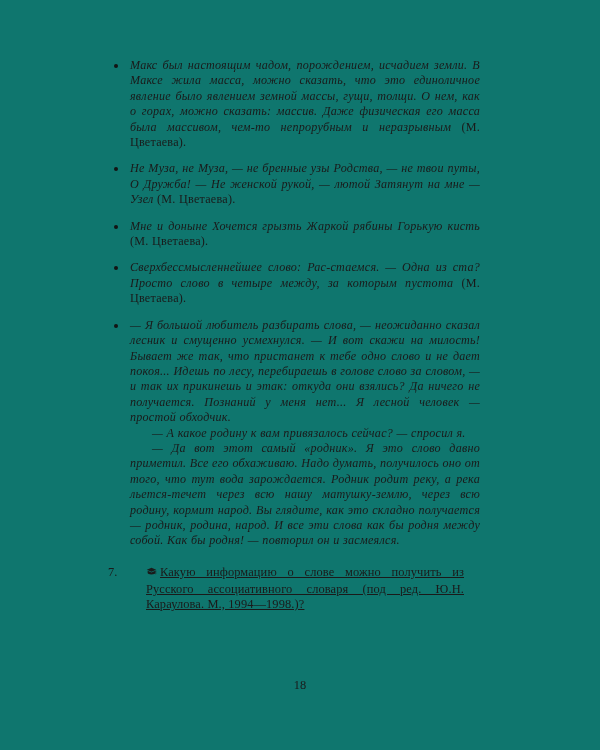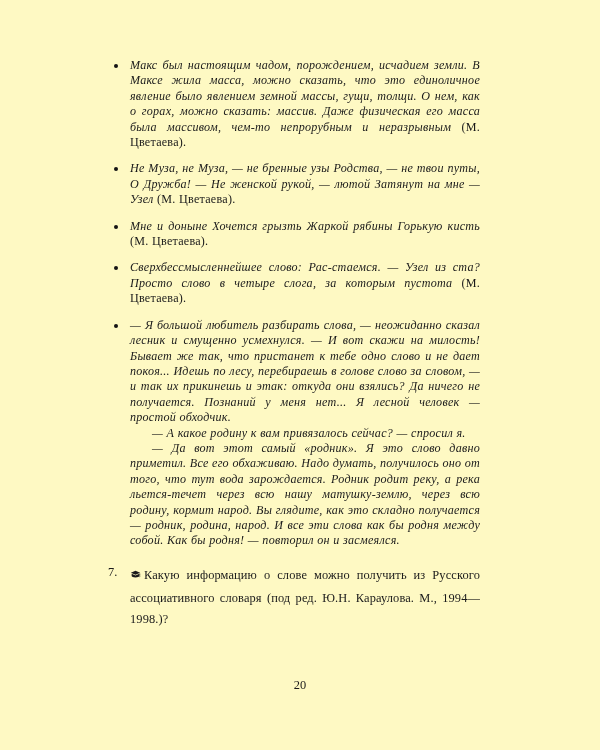--- a/index.html
+++ b/index.html
@@ -12,21 +12,21 @@
     background: #ffffff;
     font-family: "Liberation Serif", "DejaVu Serif", serif;
     color: #1a1a1a;
     overflow: hidden;
   }
 
   .page {
     position: relative;
     width: 600px;
     height: 750px;
-    background: #fef9c3;
+    background: #0f766e;
     box-sizing: border-box;
   }
 
   .content {
     position: absolute;
     left: 108px;
     top: 58px;
     width: 372px;
   }
 
@@ -83,25 +83,26 @@
   .num-label {
     position: absolute;
     left: 0;
     top: 0;
     font-size: 12.4px;
     line-height: 15.6px;
     font-style: normal;
   }
   .task-text {
     font-size: 12.4px;
-    line-height: 21px;
+    line-height: 15px;
     text-align: justify;
     font-style: normal;
-    margin: 0;
+    margin: 16px;
     letter-spacing: 0.01em;
+    text-decoration: underline;
   }
   .task-icon {
     display: inline-block;
     vertical-align: -2px;
     margin-right: 3px;
   }
 
   
   .page-number {
     position: absolute;
@@ -133,21 +134,21 @@
         <p class="quote"><span>Не Муза, не Муза, — не бренные узы Родства, — не твои путы, О Дружба! — Не женской рукой, — лютой Затянут на мне — Узел </span><span class="attrib">(М. Цветаева).</span></p>
       </li>
 
       <li class="bullet-item">
         <span class="bullet-dot"></span>
         <p class="quote"><span>Мне и доныне Хочется грызть Жаркой рябины Горькую кисть </span><span class="attrib">(М. Цветаева).</span></p>
       </li>
 
       <li class="bullet-item">
         <span class="bullet-dot"></span>
-        <p class="quote"><span>Сверхбессмысленнейшее слово: Рас-стаемся. — Узел из ста? Просто слово в четыре слога, за которым пустота </span><span class="attrib">(М. Цветаева).</span></p>
+        <p class="quote"><span>Сверхбессмысленнейшее слово: Рас-стаемся. — Одна из ста? Просто слово в четыре между, за которым пустота </span><span class="attrib">(М. Цветаева).</span></p>
       </li>
 
       <li class="bullet-item">
         <span class="bullet-dot"></span>
         <p class="quote"><span>— Я большой любитель разбирать слова, — неожиданно сказал лесник и смущенно усмехнулся. — И вот скажи на милость! Бывает же так, что пристанет к тебе одно слово и не дает покоя... Идешь по лесу, перебираешь в голове слово за словом, — и так их прикинешь и этак: откуда они взялись? Да ничего не получается. Познаний у меня нет... Я лесной человек — простой обходчик.</span><span class="attrib"></span></p>
         <p class="quote para-indent"><span>— А какое родину к вам привязалось сейчас? — спросил я.</span><span class="attrib"></span></p>
         <p class="quote para-indent"><span>— Да вот этот самый «родник». Я это слово давно приметил. Все его обхаживаю. Надо думать, получилось оно от того, что тут вода зарождается. Родник родит реку, а река льется-течет через всю нашу матушку-землю, через всю родину, кормит народ. Вы глядите, как это складно получается — родник, родина, народ. И все эти слова как бы родня между собой. Как бы родня! — повторил он и засмеялся.</span><span class="attrib"></span></p>
       </li>
 
     </ul>
@@ -157,15 +158,15 @@
       <p class="task-text"><span class="task-icon"><svg width="11" height="11" viewBox="0 0 16 16" aria-hidden="true">
               <path d="M8 1.2 1.2 4.1 8 7 14.8 4.1 8 1.2z" fill="#1a1a1a"></path>
               <path d="M2.4 5.6v3.1c0 .6 2.5 2.2 5.6 2.2s5.6-1.6 5.6-2.2V5.6L8 8.1 2.4 5.6z" fill="#1a1a1a"></path>
               <path d="M13.9 5.2v3.3h.9V5.2h-.9z" fill="#1a1a1a"></path>
               <path d="M13.6 9.0h1.5l-.75 2.0-.75-2.0z" fill="#1a1a1a"></path>
             </svg></span><span>Какую информацию о слове можно получить из Русского ассоциативного словаря (под ред. Ю.Н. Караулова. М., 1994—1998.)?</span></p>
     </div>
 
   </div>
 
-  <div class="page-number">20</div>
+  <div class="page-number">18</div>
 
 </div>
 
 </body></html>

